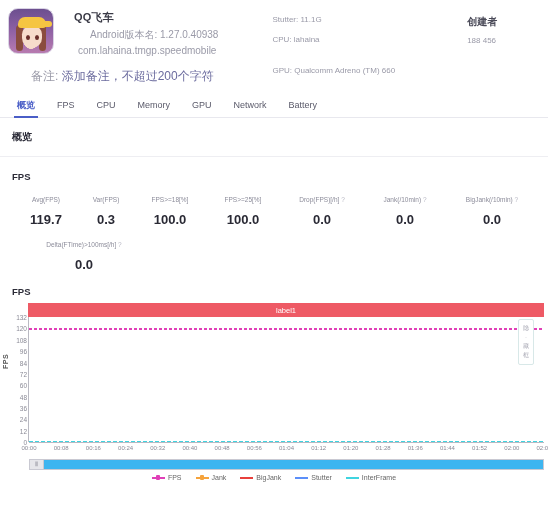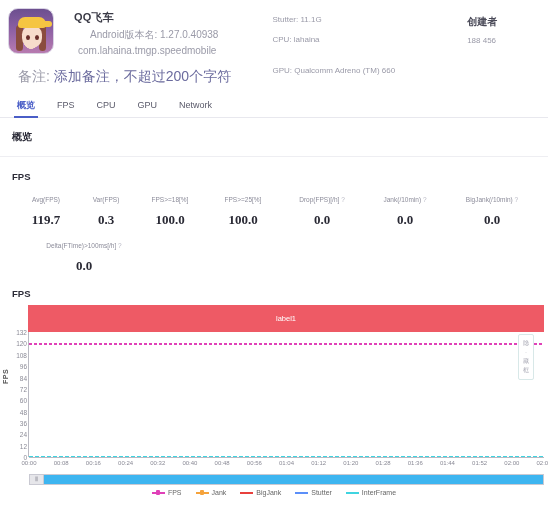--- a/index.html
+++ b/index.html
@@ -57,21 +57,21 @@
   .dev-block { margin-left: 54px; padding-top: 2px; }
   .dev-title { font-size: 11px; font-weight: bold; color: #3a3a46; }
   .dev-sub { font-size: 8px; color: #9a9aa8; margin-top: 4px; line-height: 1.55; }
 
   .creator-block { margin-left: 72px; padding-top: 7px; text-align: left; }
   .creator-title { font-size: 10px; font-weight: bold; color: #4a4a58; }
   .creator-val { font-size: 8px; color: #9a9aa8; margin-top: 7px; }
 
   
   .note-row {
-    padding: 6px 0 0 18px; font-size: 14px; height: 30px;
+    padding: 6px 0 0 31px; font-size: 12px; height: 30px;
   }
   .note-label { color: #9a9aa8; }
   .note-value { color: #6b6b9e; }
 
   
   .tabbar {
     display: flex; align-items: center;
     border-bottom: 1px solid #e8e8ee;
     padding: 0 0 0 6px; height: 26px;
     font-size: 9px;
@@ -101,31 +101,31 @@
   .metric-row { display: flex; }
   .metric {
     text-align: center;
     flex: 0 0 auto;
   }
   .metric .hdr {
     font-size: 6.5px; color: #8c8c9a; white-space: nowrap;
   }
   .metric .hdr .q { color: #b6b6c2; }
   .metric .val {
-    font-size: 13px; font-weight: bold; color: #2a2a35; margin-top: 9px; font-family: Liberation Serif, serif;
+    font-size: 13px; font-weight: bold; color: #2a2a35; margin-top: 9px;
   }
 
   
   .chart-label {
     font-size: 9.5px; font-weight: bold; color: #2c2c38;
     padding: 14px 0 0 12px;
   }
   .chart-wrap { position: relative; margin-top: 6px; }
   .chart-banner {
-    margin-left: 28px; margin-right: 4px; height: 27px;
+    margin-left: 28px; margin-right: 4px; height: 14px;
     background: #ee5a65; color: #fff; font-size: 7.5px;
     display: flex; align-items: center; justify-content: center;
   }
   .plot {
     position: relative; margin-left: 0; height: 125px;
   }
   .ylabel {
     position: absolute; left: 2px; top: 52px;
     font-size: 7px; font-weight: bold; color: #555; letter-spacing: .5px;
     transform: rotate(-90deg); transform-origin: left top;
@@ -219,22 +219,24 @@
 
 <div class="note-row">
   <span class="note-label">备注:</span>
   <span class="note-value">添加备注，不超过200个字符</span>
 </div>
 
 <div class="tabbar">
   <div class="tab active">概览</div>
   <div class="tab">FPS</div>
   <div class="tab">CPU</div>
+  <div class="tab">Memory</div>
   <div class="tab">GPU</div>
   <div class="tab">Network</div>
+  <div class="tab">Battery</div>
 </div>
 
 <div class="section-title">概览</div>
 <div class="divider"></div>
 
 <div class="panel-label">FPS</div>
 
 <div class="metrics">
   <div class="metric-row">
     <div class="metric" style="width:64px;margin-left:14px">

